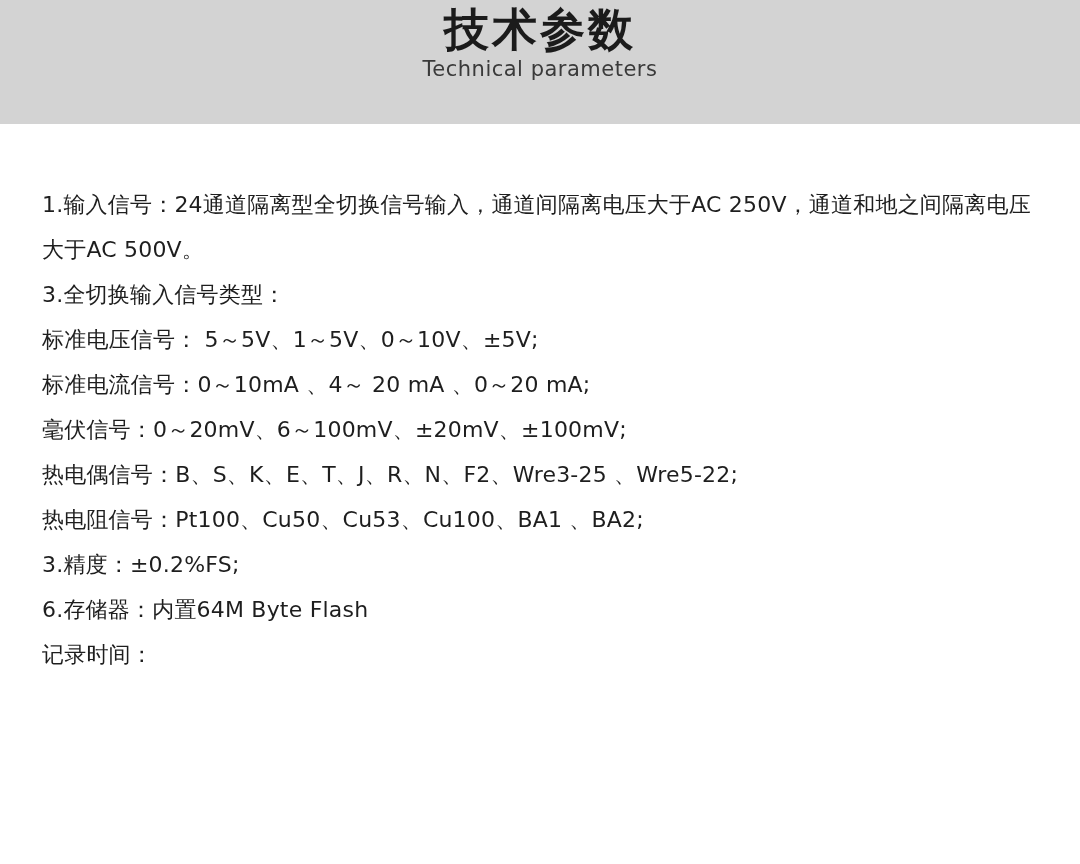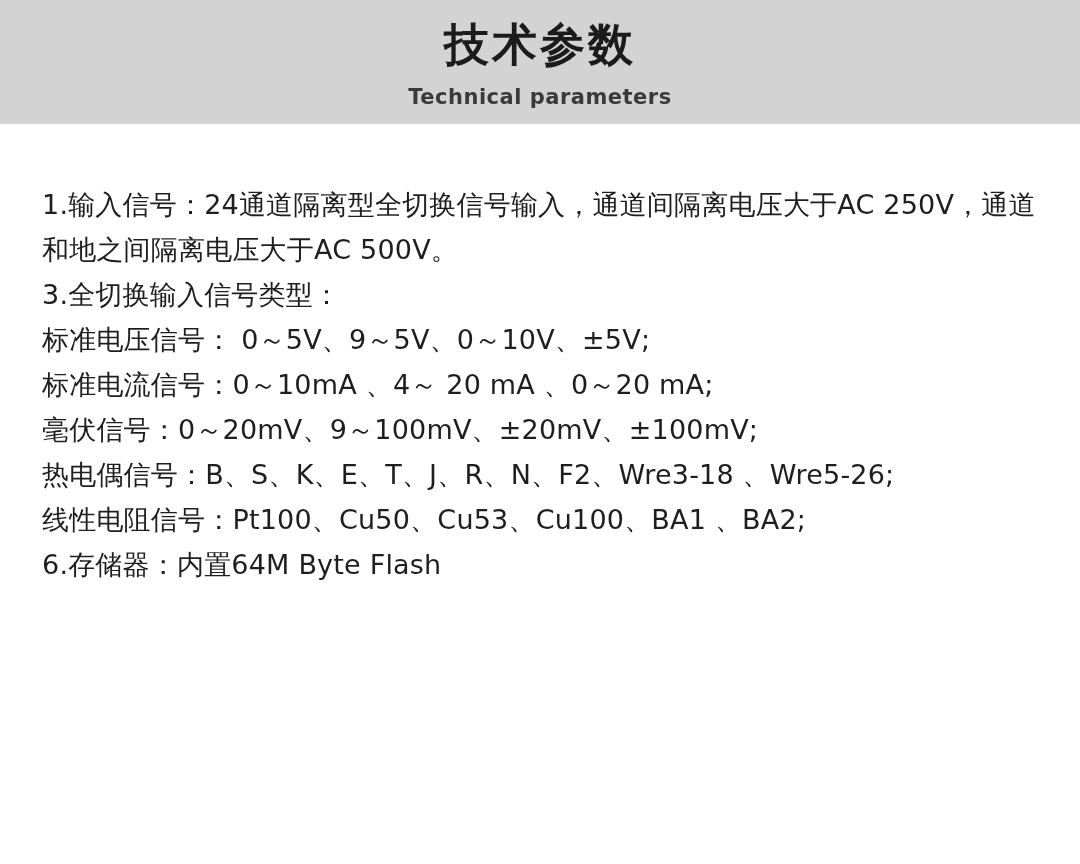--- a/index.html
+++ b/index.html
@@ -19,66 +19,67 @@
     width: 1080px;
     height: 864px;
   }
   .header-band {
     width: 100%;
     height: 124px;
     background: #d3d3d3;
     display: flex;
     flex-direction: column;
     align-items: center;
-    justify-content: center;
+    justify-content: flex-start;
     box-sizing: border-box;
     padding-top: 6px;
   }
   .header-title-cn {
     font-size: 45px;
     font-weight: bold;
     letter-spacing: 3px;
     color: #1b1b1b;
     line-height: 1.08;
     font-family: "DejaVu Sans", "Liberation Sans", sans-serif;
   }
   .header-title-en {
     font-size: 21px;
     color: #3a3a3a;
     letter-spacing: 0.5px;
-    margin-top: 16px;
+    margin-top: 2px;
     font-family: "DejaVu Sans", "Liberation Sans", sans-serif;
-    font-weight: bold;
   }
   .body-wrap {
     padding: 58px 36px 0 42px;
   }
   .spec-line {
-    font-size: 27px;
+    font-size: 22px;
     line-height: 45px;
     color: #1e1e1e;
     white-space: pre-wrap;
     letter-spacing: 0.2px;
     font-family: "DejaVu Sans", "Liberation Sans", sans-serif;
   }
 </style>
 </head>
 <body>
 
 <div class="page">
 
   <div class="header-band">
     <div class="header-title-cn">技术参数</div>
     <div class="header-title-en">Technical parameters</div>
   </div>
 
   <div class="body-wrap">
     <div class="spec-line">1.输入信号：24通道隔离型全切换信号输入，通道间隔离电压大于AC 250V，通道和地之间隔离电压大于AC 500V。</div>
     <div class="spec-line">3.全切换输入信号类型：</div>
-    <div class="spec-line">标准电压信号： 0～5V、9～5V、0～10V、±5V;</div>
+    <div class="spec-line">标准电压信号： 5～5V、1～5V、0～10V、±5V;</div>
     <div class="spec-line">标准电流信号：0～10mA 、4～ 20 mA 、0～20 mA;</div>
-    <div class="spec-line">毫伏信号：0～20mV、9～100mV、±20mV、±100mV;</div>
-    <div class="spec-line">热电偶信号：B、S、K、E、T、J、R、N、F2、Wre3-18 、Wre5-26;</div>
-    <div class="spec-line">线性电阻信号：Pt100、Cu50、Cu53、Cu100、BA1 、BA2;</div>
+    <div class="spec-line">毫伏信号：0～20mV、6～100mV、±20mV、±100mV;</div>
+    <div class="spec-line">热电偶信号：B、S、K、E、T、J、R、N、F2、Wre3-25 、Wre5-22;</div>
+    <div class="spec-line">热电阻信号：Pt100、Cu50、Cu53、Cu100、BA1 、BA2;</div>
+    <div class="spec-line">3.精度：±0.2%FS;</div>
     <div class="spec-line">6.存储器：内置64M Byte Flash</div>
+    <div class="spec-line">记录时间：</div>
   </div>
 
 </div>
 
 </body></html>

